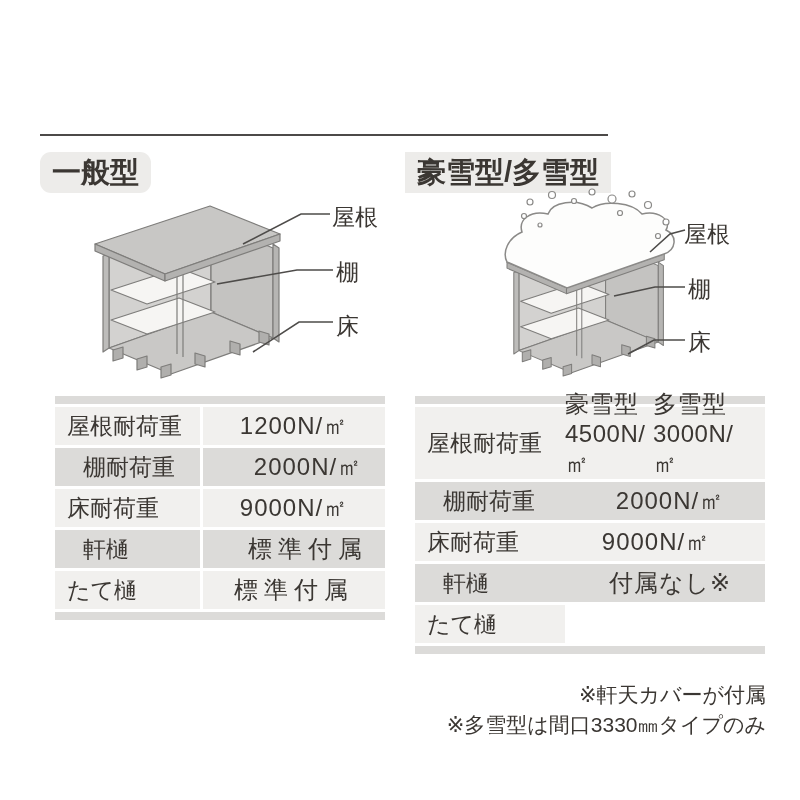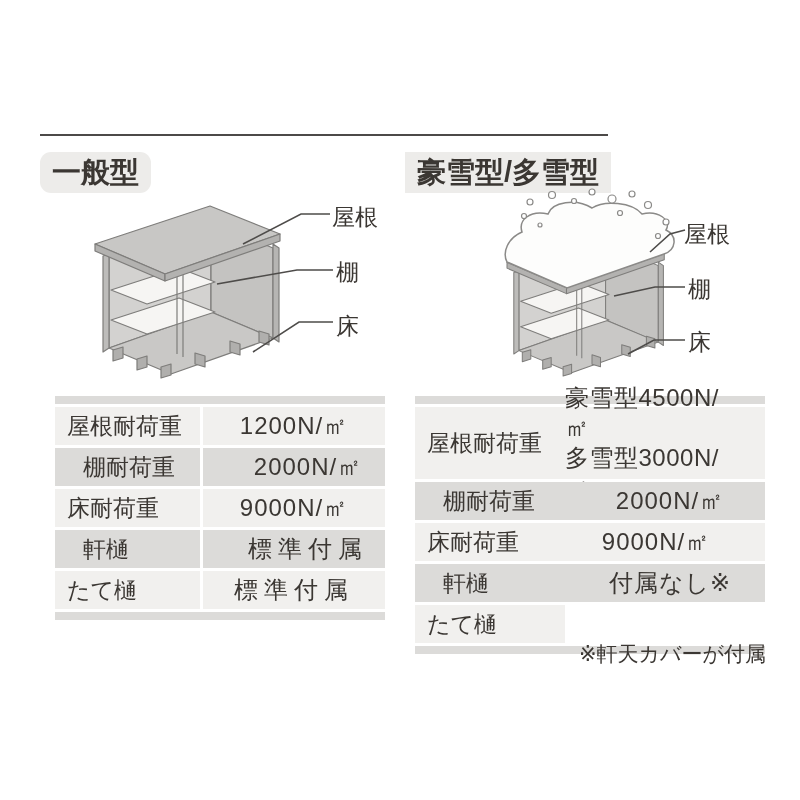--- a/index.html
+++ b/index.html
@@ -24,25 +24,25 @@
   .trow.tall { height:72px; }
   .trow.light > div { background:#f1f0ee; }
   .trow.gray  > div { background:#dcdbd9;padding-left:28px; }
   .tlabel { display:flex; align-items:center; padding-left:12px; font-size:23px; }
   .tvalue { display:flex; align-items:center; justify-content:center; font-size:24px;
             letter-spacing:1px; flex:1; }
   .left-table .tlabel { width:145px; margin-right:3px; }
   .right-table .tlabel { width:150px; }
   .right-table .tvalue { padding-right:18px; }
   .tvalue.spaced { letter-spacing:6px; }
-  .tvalue.twolines { flex-direction:column; align-items:flex-end; justify-content:center;
+  .tvalue.twolines { flex-direction:row; align-items:flex-end; justify-content:center;
                      padding-right:24px; letter-spacing:0.5px; }
   .tvalue.twolines div { line-height:30px; font-size:24px; }
 
-  .footnotes { position:absolute; right:34px; top:639px; text-align:right;
+  .footnotes { position:absolute; right:34px; top:680px; text-align:right;
                font-size:21px; line-height:30px; color:#3b3733; }
 
   svg .edge { stroke:#7e7d7b; stroke-width:1.2; stroke-linejoin:round; }
   svg .leader { stroke:#4e4c4a; stroke-width:1.6; fill:none; }
 </style>
 </head>
 <body>
 
 <div class="canvas">
 
@@ -183,15 +183,16 @@
       <div class="tvalue">付属なし※</div>
     </div>
     <div class="trow light">
       <div class="tlabel">たて樋</div>
     </div>
     <div class="tbar"></div>
   </div>
 
   <div class="footnotes">
     <div>※軒天カバーが付属</div>
+    <div>※多雪型は間口3330㎜タイプのみ</div>
   </div>
 
 </div>
 
 </body></html>

